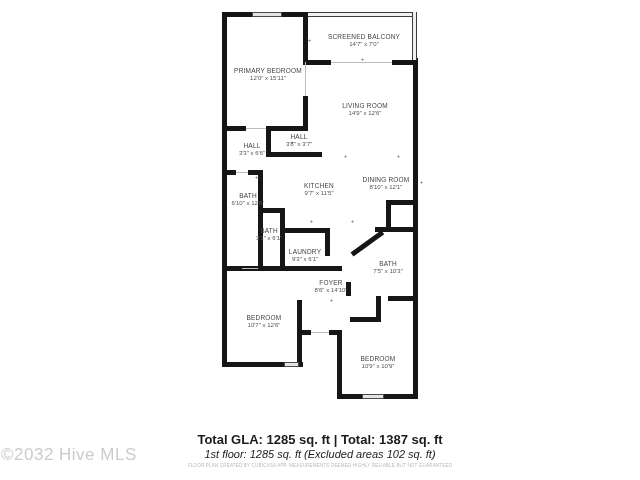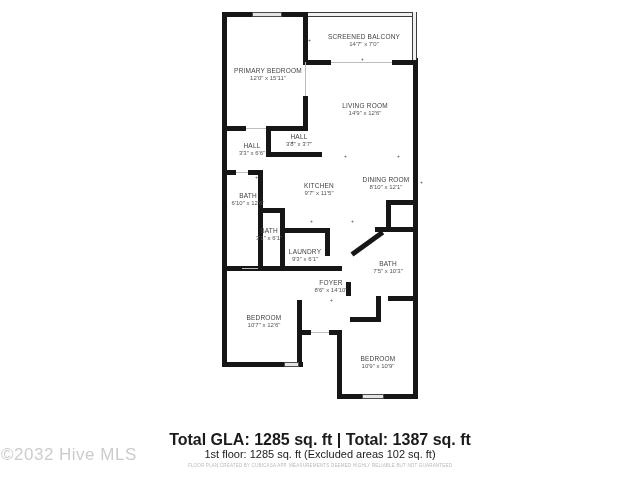--- a/index.html
+++ b/index.html
@@ -19,22 +19,22 @@
   .tick{position:absolute;color:#4a4a4a;font-size:5px;line-height:5px;}
   .room-label{
     position:absolute;transform:translateX(-50%);
     text-align:center;color:#3f3f3f;white-space:nowrap;
   }
   .room-label .rname{display:block;font-size:6.5px;line-height:7.5px;letter-spacing:.2px;}
   .room-label .rdims{display:block;font-size:6px;line-height:7px;color:#555;}
   .summary{
     position:absolute;left:0;top:433px;width:640px;text-align:center;color:#1b1b1b;
   }
-  .summary .l1{font-size:16px;font-weight:bold;line-height:14px;}
-  .summary .l2{font-size:11px;line-height:14px;}
+  .summary .l1{font-size:13px;font-weight:bold;line-height:14px;}
+  .summary .l2{font-size:11px;line-height:14px;font-style:italic;}
   .summary .l3{font-size:4.5px;line-height:9px;color:#b9b9b9;letter-spacing:.2px;}
   .watermark{
     position:absolute;left:1px;top:445px;font-size:17px;color:#cccccc;
     letter-spacing:.5px;
   }
 </style>
 </head>
 <body>
 
 <div id="plan">

